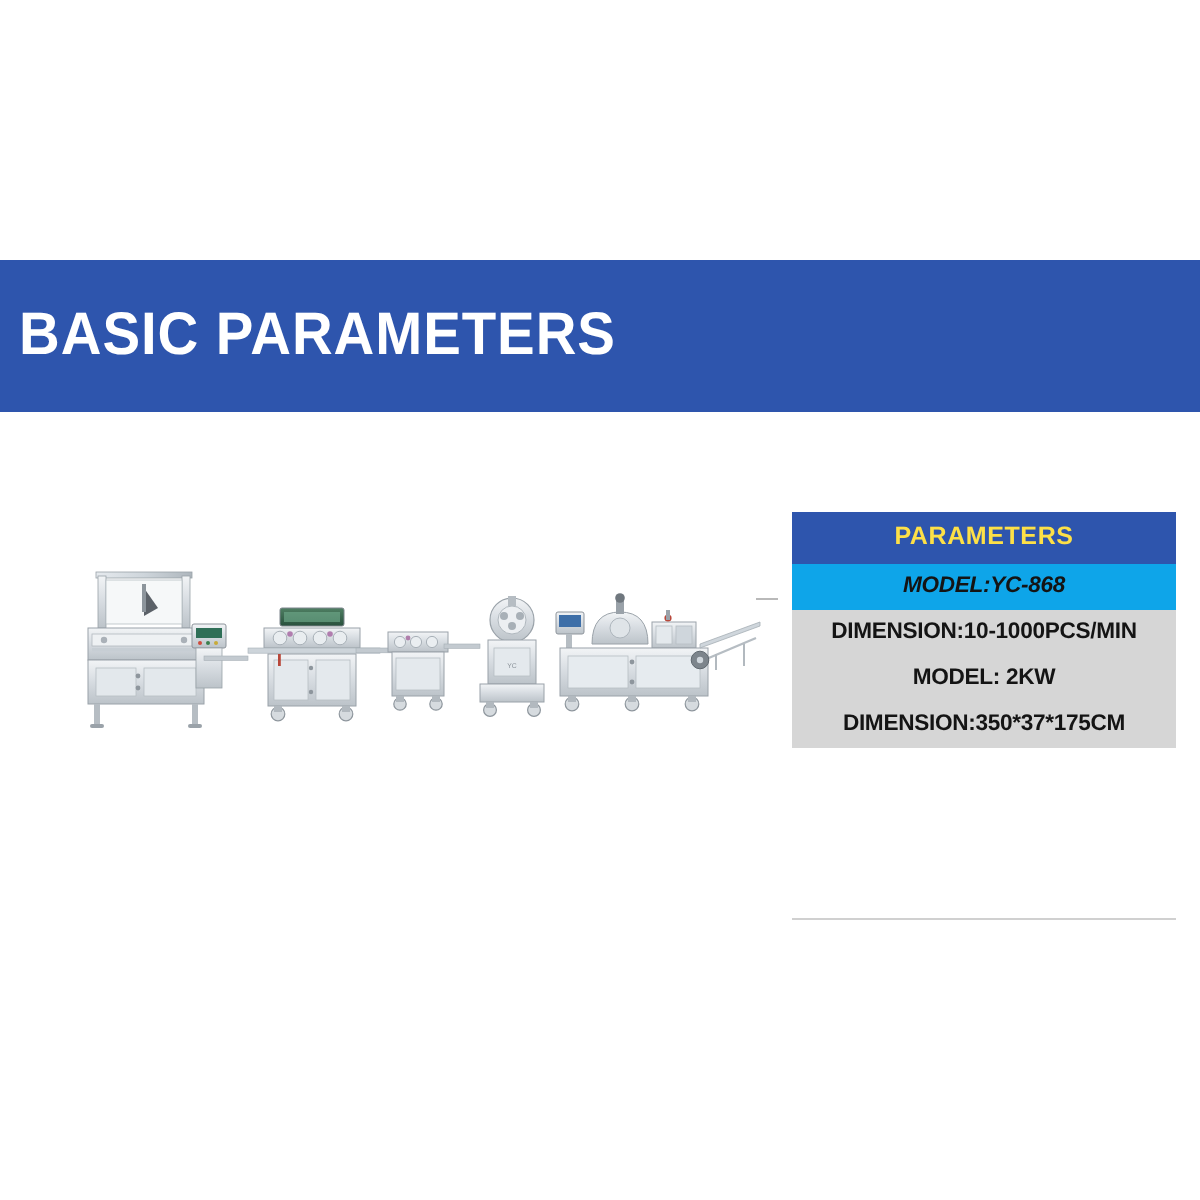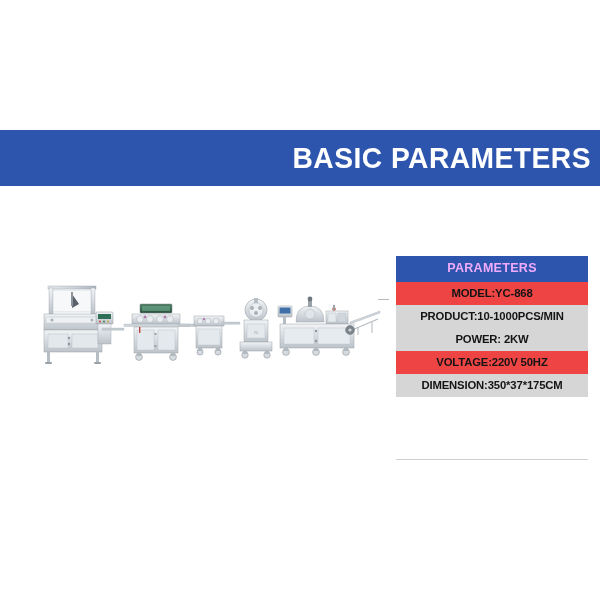--- a/index.html
+++ b/index.html
@@ -21,25 +21,25 @@
     height: 600px;
     background: #ffffff;
   }
 
   
   .banner {
     position: absolute;
     left: 0;
     top: 130px;
     width: 600px;
-    height: 56px;
+    height: 76px;
     background: #2e55ad;
     display: flex;
     align-items: center;
-    justify-content: flex-end;
+    justify-content: flex-start;
   }
   .banner-title {
     color: #ffffff;
     font-size: 30px;
     font-weight: 700;
     letter-spacing: 0.5px;
     line-height: 1;
     white-space: nowrap;
     transform: scaleX(0.94);
   }
@@ -67,40 +67,41 @@
     background: #ffffff;
     border-collapse: collapse;
   }
   .param-table table {
     width: 100%;
     border-collapse: collapse;
     table-layout: fixed;
   }
   .param-table th {
     background: #2e55ad;
-    color: #f0abfc;
+    color: #fde047;
     font-size: 12.5px;
     font-weight: 700;
     letter-spacing: 0.3px;
     padding: 6px 2px 6px 2px;
     text-align: center;
     line-height: 1.1;
   }
   .param-table td {
     font-size: 11.3px;
     font-weight: 700;
     color: #141414;
     text-align: center;
     padding: 5px 1px 5px 1px;
     line-height: 1.15;
     white-space: nowrap;
     letter-spacing: -0.15px;
   }
   .param-table tr.row-odd td {
-    background: #ef4444;
+    background: #0ea5e9;
+    font-style: italic;
   }
   .param-table tr.row-even td {
     background: #d6d6d6;
   }
   .table-underline {
     position: absolute;
     left: 396px;
     top: 459px;
     width: 192px;
     height: 1px;
@@ -294,27 +295,24 @@
       <thead>
         <tr>
           <th>PARAMETERS</th>
         </tr>
       </thead>
       <tbody>
         <tr class="row-odd">
           <td>MODEL:YC-868</td>
         </tr>
         <tr class="row-even">
-          <td>PRODUCT:10-1000PCS/MIN</td>
+          <td>DIMENSION:10-1000PCS/MIN</td>
         </tr>
         <tr class="row-even">
-          <td>POWER: 2KW</td>
-        </tr>
-        <tr class="row-odd">
-          <td>VOLTAGE:220V 50HZ</td>
+          <td>MODEL: 2KW</td>
         </tr>
         <tr class="row-even">
           <td>DIMENSION:350*37*175CM</td>
         </tr>
       </tbody>
     </table>
   </div>
 
   <div class="table-underline"></div>
 

